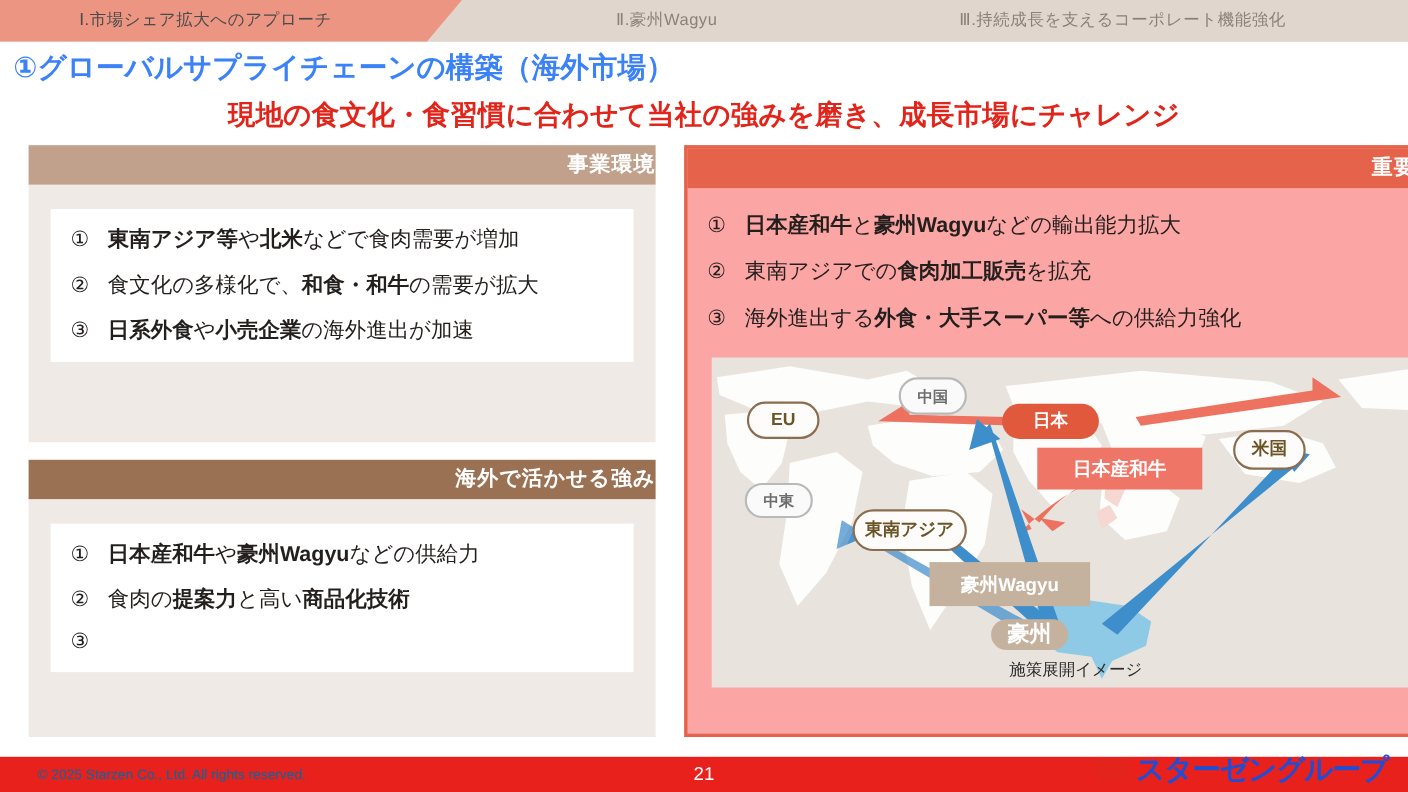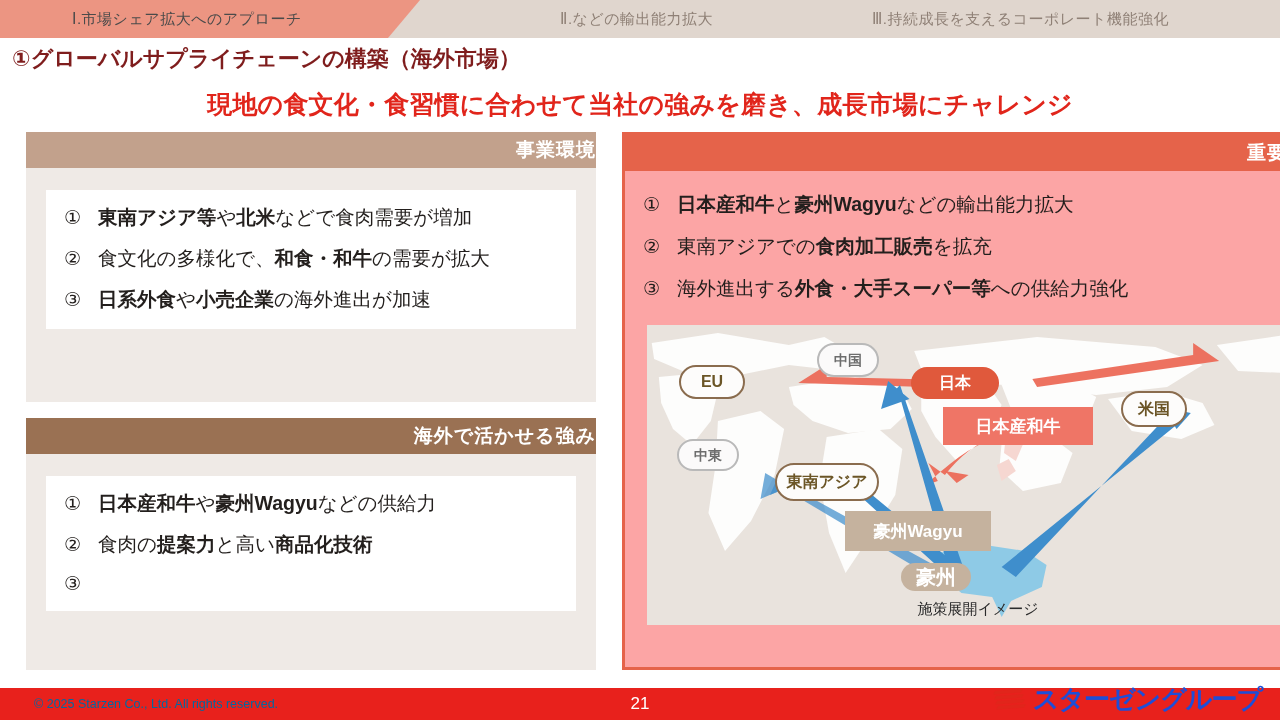--- a/index.html
+++ b/index.html
@@ -21,21 +21,21 @@
     position: absolute; top: 0; height: 38px; line-height: 38px;
     font-size: 15px; letter-spacing: .5px; white-space: nowrap;
   }
   .tab1 { left: 72px; color: #4a4a4a; }
   .tab2 { left: 560px; color: #8f8076; }
   .tab3 { left: 872px; color: #8f8076; }
 
   
   .page-title {
     position: absolute; left: 12px; top: 44px;
-    font-size: 22px; font-weight: bold; color: #7f1d1d; white-space: nowrap;
+    font-size: 26px; font-weight: bold; color: #3b82f6; white-space: nowrap;
   }
   .headline {
     position: absolute; left: 0; top: 88px; width: 1280px;
     text-align: center; font-size: 25px; font-weight: bold;
     color: #e1251b; white-space: nowrap; letter-spacing: .2px;
   }
 
   
   .panel { position: absolute; }
   .panel-head {
@@ -106,21 +106,21 @@
 </style>
 </head>
 <body>
 
 <div id="slide">
 
   <div class="tabbar">
     <div class="tab-active"></div>
   </div>
   <div class="tab-label tab1">Ⅰ.市場シェア拡大へのアプローチ</div>
-  <div class="tab-label tab2">Ⅱ.などの輸出能力拡大</div>
+  <div class="tab-label tab2">Ⅱ.豪州Wagyu</div>
   <div class="tab-label tab3">Ⅲ.持続成長を支えるコーポレート機能強化</div>
 
   <div class="page-title">①グローバルサプライチェーンの構築（海外市場）</div>
   <div class="headline">現地の食文化・食習慣に合わせて当社の強みを磨き、成長市場にチャレンジ</div>
 
   <div class="panel" id="panelEnv">
     <div class="panel-head">事業環境</div>
     <div class="panel-body">
       <div class="list-card">
         <div class="litem">

